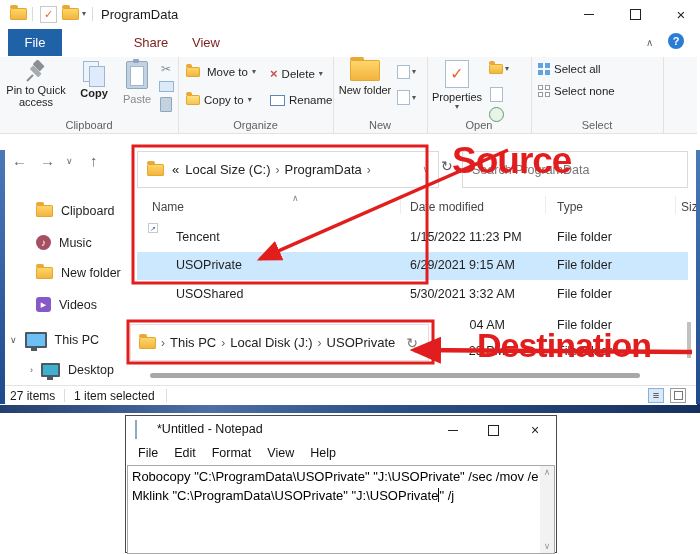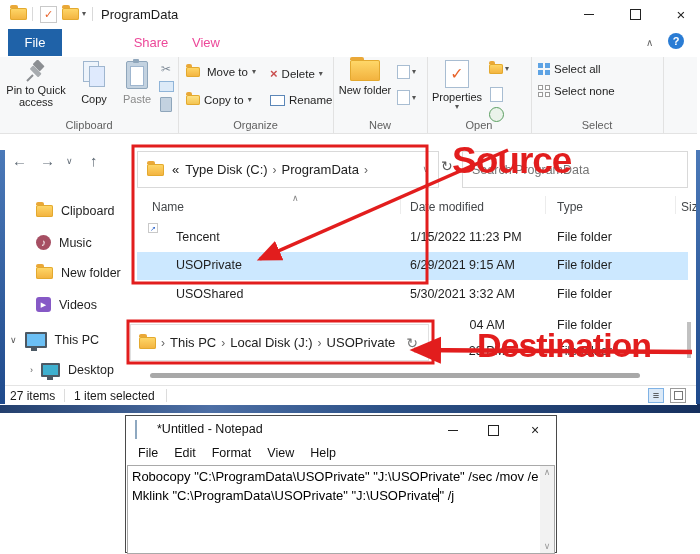--- a/index.html
+++ b/index.html
@@ -8,21 +8,21 @@
   .g{display:inline-block;line-height:1;}
   
   #explorer{left:0;top:0;width:697px;height:404px;background:#fff;z-index:1;}
   .titlebar{left:0;top:0;width:697px;height:28px;background:#fff;}
   .wtitle{font-size:13px;color:#1a1a1a;}
   .vdiv{width:1px;background:#d9d9d9;}
   .winbtn{width:34px;height:26px;display:flex;align-items:center;justify-content:center;color:#222;}
   .minbar{width:10px;height:1px;background:#222;}
   .maxbox{width:9px;height:9px;border:1px solid #222;}
   
-  .tab{height:27px;display:flex;align-items:center;justify-content:center;font-size:13px;color:#ec4899;}
+  .tab{height:27px;display:flex;align-items:center;justify-content:center;font-size:13px;color:#7f1d1d;}
   .tab.file{background:#1f62a8;color:#fff;width:54px;}
   .tab.active{background:#fff;border:1px solid #dadada;border-bottom:none;color:#1a1a1a;}
   .helpcirc{width:16px;height:16px;border-radius:50%;background:#2a7cd4;color:#fff;font-size:11px;font-weight:bold;display:flex;align-items:center;justify-content:center;}
   
   #ribbon{left:0;top:57px;width:697px;height:76px;background:#f7f8f9;border-bottom:1px solid #e3e3e3;}
   .rgroup{position:absolute;top:0;height:76px;border-right:1px solid #e2e2e2;}
   .rgl{position:absolute;bottom:2px;left:0;right:0;text-align:center;font-size:11px;color:#5f5f5f;}
   .bigbtn{position:absolute;display:flex;flex-direction:column;align-items:center;font-size:11px;color:#1f1f1f;text-align:center;line-height:12px;}
   .rowbtn{position:absolute;display:flex;align-items:center;gap:4px;font-size:11.5px;color:#1f1f1f;white-space:nowrap;}
   .carat{font-size:8px;color:#555;}
@@ -128,21 +128,21 @@
       <div class="bigbtn" style="left:4px;top:3px;width:64px;">
         <svg width="22" height="24" viewBox="0 0 22 24">
             <rect x="9" y="2" width="10" height="7" rx="1" fill="#8b8e92" transform="rotate(45 14 5)"></rect>
             <rect x="5" y="9" width="12" height="5" rx="1" fill="#a7abaf" transform="rotate(45 11 11)"></rect>
             <path d="M8 15 L2 21" stroke="#8b8e92" stroke-width="2"></path>
           </svg>
         <span>Pin to Quick access</span>
       </div>
       <div class="bigbtn" style="left:72px;top:4px;width:44px;">
         <span class="copyi"></span>
-        <span style="margin-top:6px;">Copy</span>
+        <span style="margin-top:0;font-weight:bold;">Copy</span>
       </div>
       <div class="bigbtn" style="left:117px;top:4px;width:40px;color:#8a8a8a;">
         <span class="pastei"></span>
         <span style="margin-top:4px;">Paste</span>
       </div>
       <div class="abs" style="left:158px;top:5px;width:16px;height:14px;color:#7b8794;font-size:12px;text-align:center;"><span class="g">✂</span></div>
       <div class="abs" style="left:159px;top:24px;width:13px;height:9px;background:#dceaf8;border:1px solid #8fb4d8;"><span></span></div>
       <div class="abs" style="left:160px;top:40px;width:10px;height:13px;background:#c3d2e0;border:1px solid #8fa6bb;border-radius:1px;"><span></span></div>
       <div class="rgl">Clipboard</div>
     </div>
@@ -236,21 +236,21 @@
 
   <div class="abs" style="left:0;top:134px;width:697px;height:58px;background:#fff;border-bottom:1px solid #e6e6e6;">
     <div class="abs navg" style="left:12px;top:18px;"><span class="g">←</span></div>
     <div class="abs navg" style="left:40px;top:18px;"><span class="g">→</span></div>
     <div class="abs navg" style="left:66px;top:22px;font-size:9px;"><span class="g">∨</span></div>
     <div class="abs navg" style="left:90px;top:18px;"><span class="g">↑</span></div>
 
     <div class="abs barbox" style="left:137px;top:17px;width:300px;height:35px;">
       <span class="fldr f16" style="margin-left:9px;"></span>
       <span class="crumbtx" style="margin-left:8px;">«</span>
-      <span class="crumbtx" style="margin-left:6px;">Type Disk (C:)</span>
+      <span class="crumbtx" style="margin-left:6px;">Local Size (C:)</span>
       <span class="sep g">›</span>
       <span class="crumbtx">ProgramData</span>
       <span class="sep g">›</span>
       <span style="margin-left:auto;margin-right:9px;font-size:9px;color:#777;" class="g">∨</span>
     </div>
     <div class="abs" style="left:441px;top:24px;font-size:14px;color:#5a5a5a;"><span class="g">↻</span></div>
     <div class="abs barbox" style="left:462px;top:17px;width:224px;height:35px;">
       <input id="searchinput" placeholder="Search ProgramData" style="">
     </div>
   </div>

